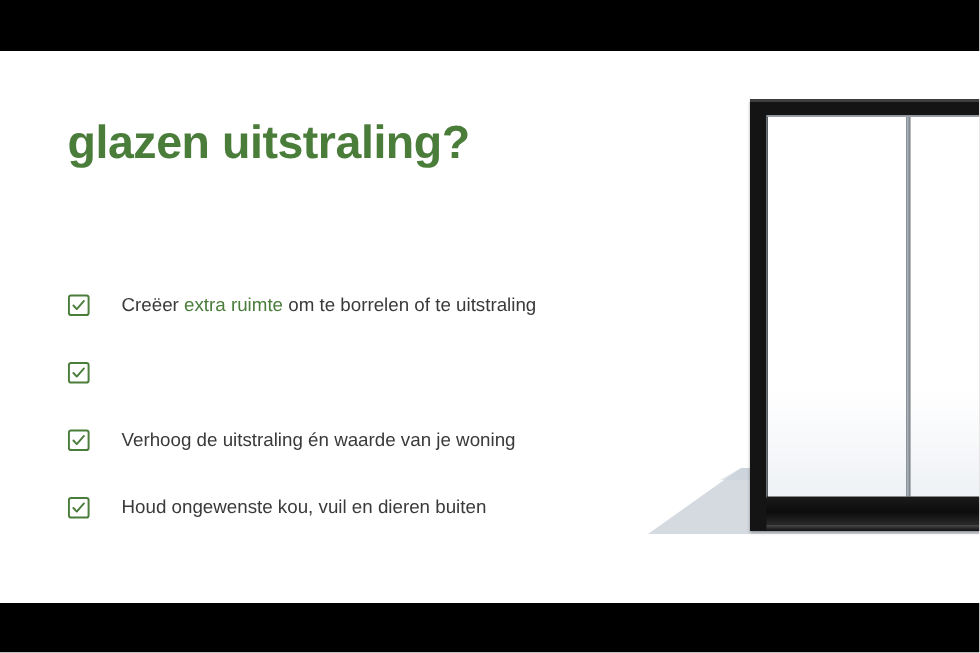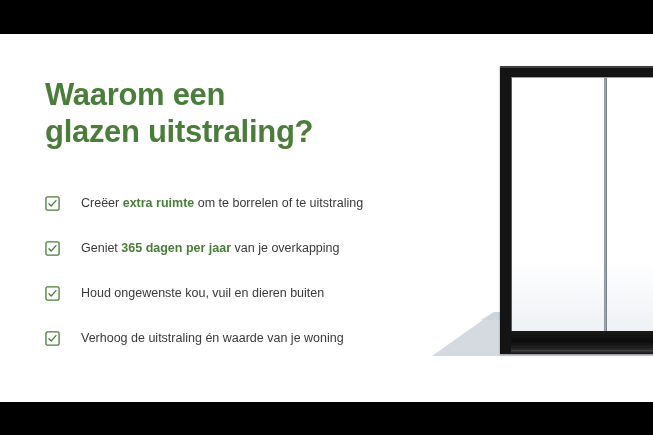--- a/index.html
+++ b/index.html
@@ -78,21 +78,21 @@
     display: block;
   }
   .bullet-text {
     font-size: 12.5px;
     color: #3a3a3a;
     line-height: 16px;
     white-space: nowrap;
   }
   .bullet-text .hl {
     color: #4a7c3a;
-    font-weight: bold;
+    font-weight: normal;
   }
 
   
   .product {
     position: absolute;
     left: 430px;
     top: 0px;
     width: 223px;
     height: 368px;
     overflow: hidden;
@@ -171,56 +171,54 @@
 </head>
 <body>
 
 <div class="slide">
 
   <div class="bar bar-top"></div>
 
   <div class="canvas">
 
     <div class="heading">
-      <span class="heading-line">Waarom een</span>
       <span class="heading-line">glazen uitstraling?</span>
     </div>
 
     <div class="bullets">
 
       <div class="bullet-row">
         <svg class="checkbox-icon" viewBox="0 0 16 16">
           <rect x="1" y="1" width="14" height="14" rx="1.5" fill="#ffffff" stroke="#4a7c3a" stroke-width="1.4"></rect>
           <path d="M4.2 8.2 L6.6 10.7 L11.7 4.9" fill="none" stroke="#4a7c3a" stroke-width="1.35" stroke-linecap="round" stroke-linejoin="round"></path>
         </svg>
         <div class="bullet-text"><span>Creëer </span><span class="hl">extra ruimte</span><span> om te borrelen of te uitstraling</span></div>
       </div>
 
       <div class="bullet-row">
         <svg class="checkbox-icon" viewBox="0 0 16 16">
           <rect x="1" y="1" width="14" height="14" rx="1.5" fill="#ffffff" stroke="#4a7c3a" stroke-width="1.4"></rect>
           <path d="M4.2 8.2 L6.6 10.7 L11.7 4.9" fill="none" stroke="#4a7c3a" stroke-width="1.35" stroke-linecap="round" stroke-linejoin="round"></path>
         </svg>
-        <div class="bullet-text"><span>Geniet </span><span class="hl">365 dagen per jaar</span><span> van je overkapping</span></div>
+      </div>
+
+      <div class="bullet-row">
+        <svg class="checkbox-icon" viewBox="0 0 16 16">
+          <rect x="1" y="1" width="14" height="14" rx="1.5" fill="#ffffff" stroke="#4a7c3a" stroke-width="1.4"></rect>
+          <path d="M4.2 8.2 L6.6 10.7 L11.7 4.9" fill="none" stroke="#4a7c3a" stroke-width="1.35" stroke-linecap="round" stroke-linejoin="round"></path>
+        </svg>
+        <div class="bullet-text"><span>Verhoog de uitstraling én waarde van je woning</span><span class="hl"></span><span></span></div>
       </div>
 
       <div class="bullet-row">
         <svg class="checkbox-icon" viewBox="0 0 16 16">
           <rect x="1" y="1" width="14" height="14" rx="1.5" fill="#ffffff" stroke="#4a7c3a" stroke-width="1.4"></rect>
           <path d="M4.2 8.2 L6.6 10.7 L11.7 4.9" fill="none" stroke="#4a7c3a" stroke-width="1.35" stroke-linecap="round" stroke-linejoin="round"></path>
         </svg>
         <div class="bullet-text"><span>Houd ongewenste kou, vuil en dieren buiten</span><span class="hl"></span><span></span></div>
-      </div>
-
-      <div class="bullet-row">
-        <svg class="checkbox-icon" viewBox="0 0 16 16">
-          <rect x="1" y="1" width="14" height="14" rx="1.5" fill="#ffffff" stroke="#4a7c3a" stroke-width="1.4"></rect>
-          <path d="M4.2 8.2 L6.6 10.7 L11.7 4.9" fill="none" stroke="#4a7c3a" stroke-width="1.35" stroke-linecap="round" stroke-linejoin="round"></path>
-        </svg>
-        <div class="bullet-text"><span>Verhoog de uitstraling én waarde van je woning</span><span class="hl"></span><span></span></div>
       </div>
 
     </div>
 
     <div class="product">
 
       <svg class="floor-shape" viewBox="0 0 223 48" preserveAspectRatio="none">
         <polygon points="2,44 223,44 223,0 64,0" fill="#d5dae1"></polygon>
         <polygon points="64,0 223,0 223,8 50,8" fill="#c9d0d9" opacity="0.55"></polygon>
       </svg>

